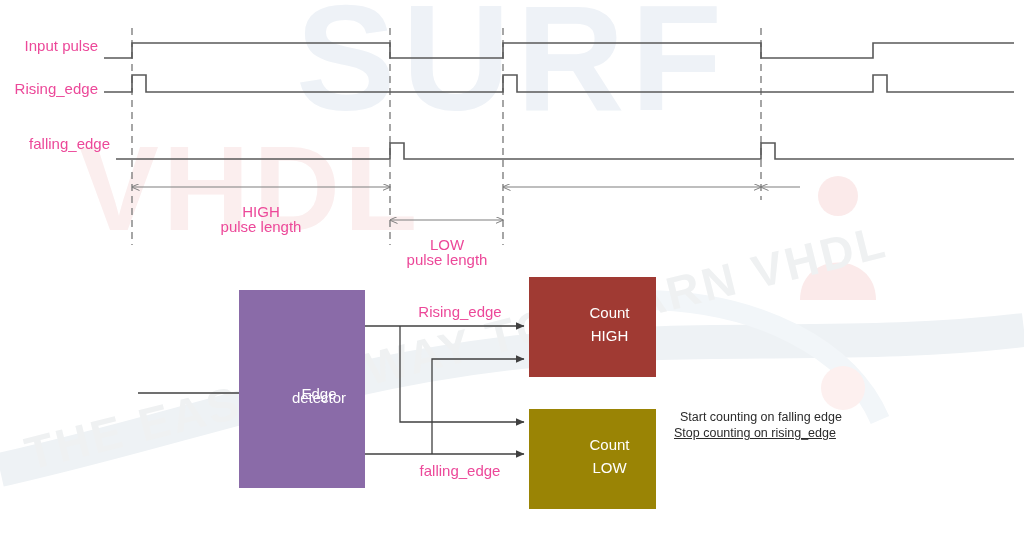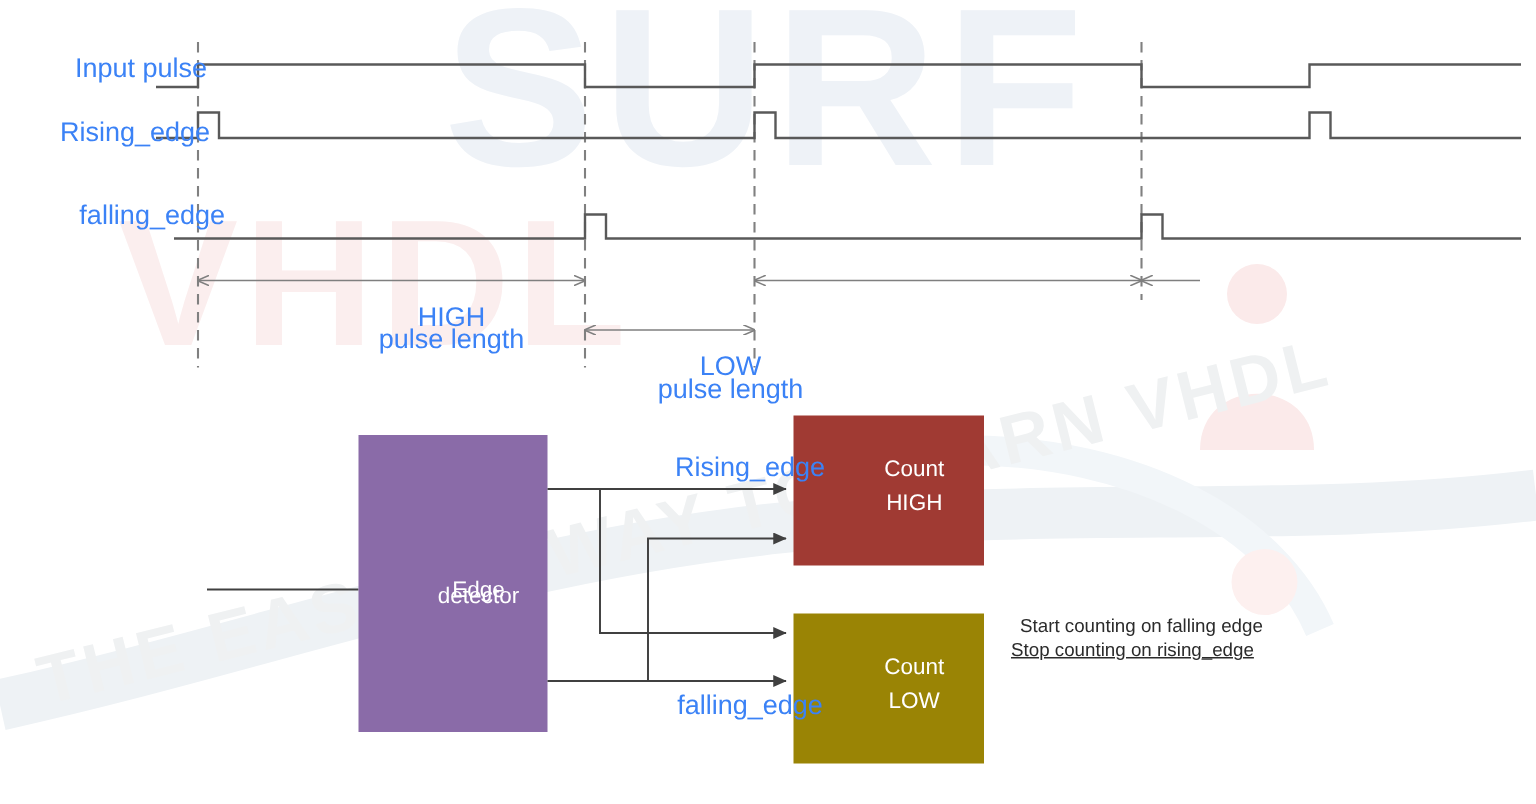--- a/index.html
+++ b/index.html
@@ -8,25 +8,24 @@
     background:#ffffff;
     font-family:"Liberation Sans", sans-serif;
     position:relative;
     overflow:hidden;
   }
   #stage{position:absolute;left:0;top:0;width:1024px;height:536px;}
   #wm{position:absolute;left:0;top:0;width:1024px;height:536px;pointer-events:none;}
   #art{position:absolute;left:0;top:0;width:1024px;height:536px;}
   .lbl{
     position:absolute;
-    color:#3b82f6;
-    font-size:18px;
+    color:#ec4899;
+    font-size:15px;
     line-height:15px;
     white-space:pre;
-    padding-left:40px;
   }
   .lbl.right{text-align:right;}
   .lbl.ctr{text-align:center;}
   .blocktext{
     position:absolute;
     text-align:center;
     color:#ffffff;
     font-size:15px;
     line-height:20px;
     white-space:pre;

